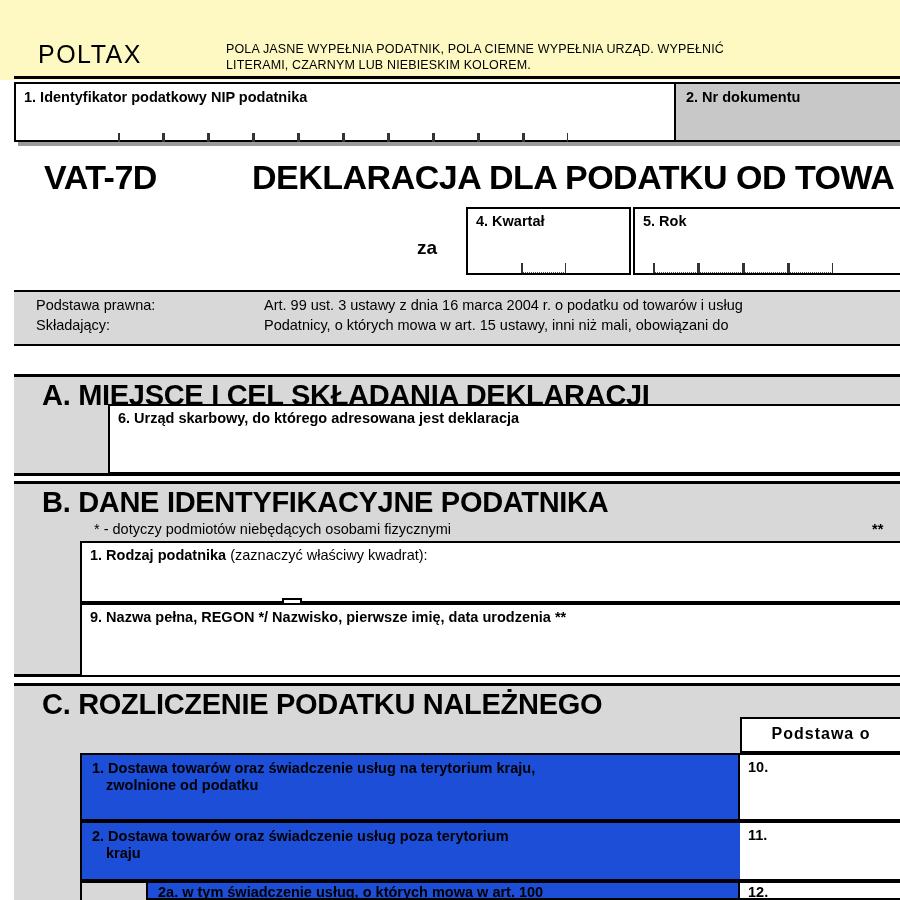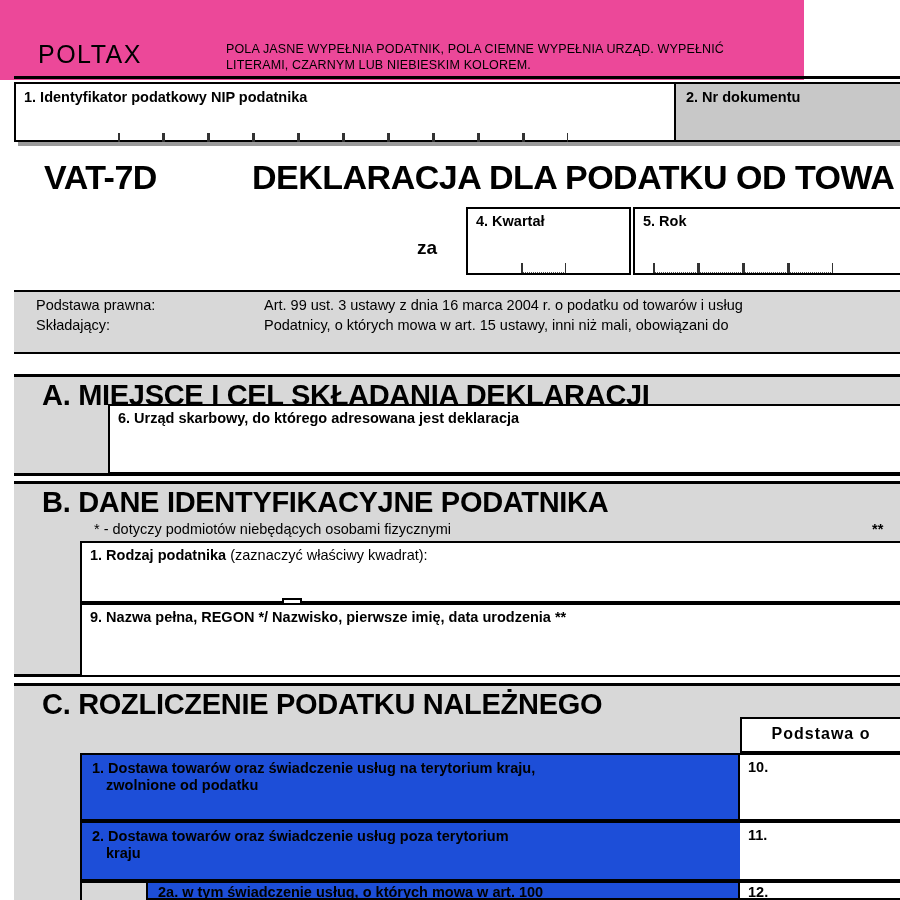--- a/index.html
+++ b/index.html
@@ -17,23 +17,23 @@
     width: 900px;
     height: 900px;
     overflow: hidden;
     background: #ffffff;
   }
 
   
   .header {
     position: absolute;
     left: 0; top: 0;
-    width: 804px;
+    width: 900px;
     height: 80px;
-    background: #ec4899;
+    background: #fef9c3;
   }
   .poltax {
     position: absolute;
     left: 38px; top: 40px;
     font-size: 25px;
     letter-spacing: 1.5px;
     font-weight: 400;
     white-space: nowrap;
   }
   .header-instr {
@@ -162,21 +162,21 @@
   }
   #kwartal-comb { left: 521px; top: 258px; }
   #kwartal-comb .cell { width: 45px; }
   #rok-comb { left: 653px; top: 258px; }
   #rok-comb .cell { width: 45px; }
 
   
   .legal {
     position: absolute;
     left: 14px; top: 290px;
-    width: 886px; height: 64px;
+    width: 886px; height: 56px;
     background: #d8d8d8;
     border-top: 2px solid #000000;
     border-bottom: 2px solid #000000;
     box-sizing: border-box;
     text-align: right;
   }
   .legal-row { position: absolute; font-size: 14.5px; white-space: nowrap; }
   .legal-key { left: 22px; }
   .legal-val { left: 250px; }
   .legal-r1 { top: 5px; }

